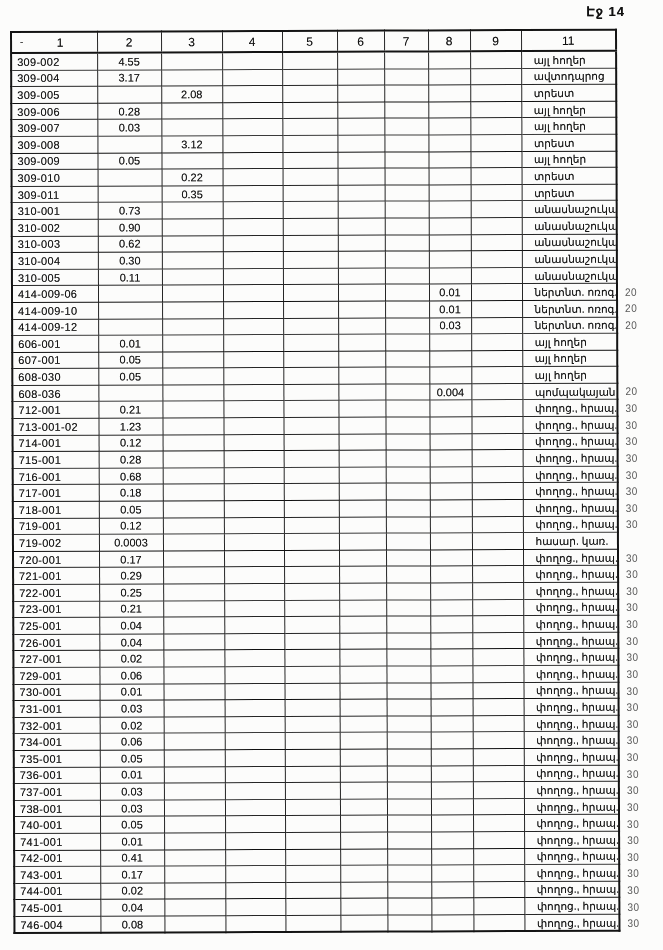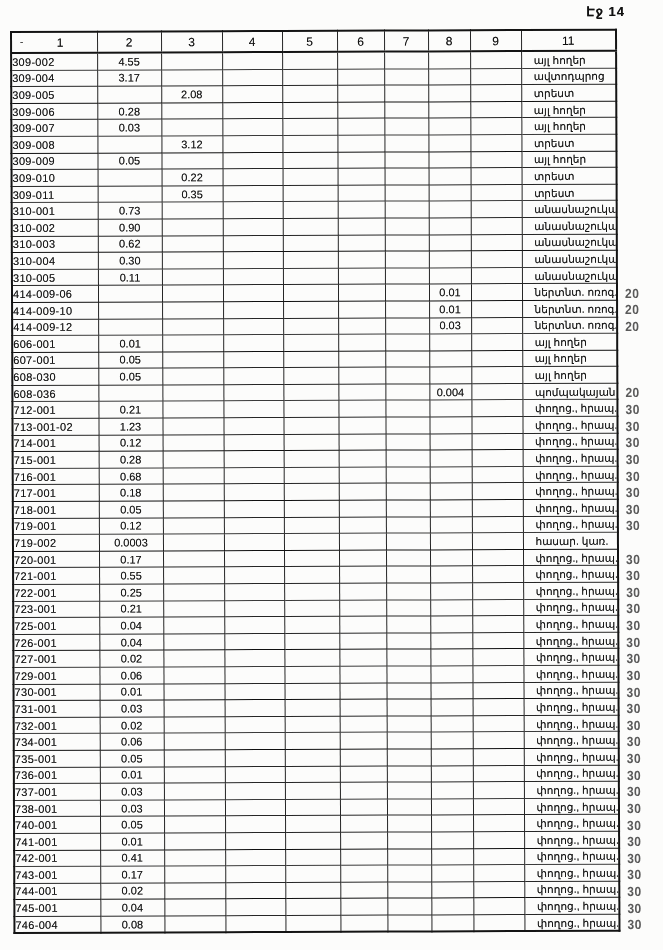--- a/index.html
+++ b/index.html
@@ -29,27 +29,27 @@
     border:1px solid #262626;
     padding:0;overflow:hidden;white-space:nowrap;
     text-shadow:0 0 .4px rgba(0,0,0,.5);
   }
   thead th{
     height:19px;font-size:12px;font-weight:normal;color:#101010;
     border-bottom:2px solid #141414;text-align:center;vertical-align:middle;
   }
   thead th .corner-dash{float:left;margin-left:8px;color:#333;font-size:10px;}
   tbody td{height:15.6px;font-size:11px;vertical-align:middle;color:#131313;}
-  td.c1{text-align:left;letter-spacing:.3px;}
+  td.c1{text-align:left;padding-left:5px;letter-spacing:.3px;}
   td.num{text-align:center;}
   td.c10{text-align:left;padding-left:12px;font-size:10.5px;}
   .marks{position:absolute;left:608px;top:0;width:42px;height:100%;}
   .mark{
-    position:absolute;left:6px;font-size:12px;color:#5a5a5a;
-    letter-spacing:.5px;transform:scaleY(1.1);font-weight:bold;
+    position:absolute;left:6px;font-size:10px;color:#5a5a5a;
+    letter-spacing:.5px;transform:scaleY(1.1);
   }
   
   tbody tr:nth-child(3n) td{border-bottom-color:#101010;}
   tbody tr:nth-child(4n+1) td{border-bottom-color:#3a3a3a;}
 </style>
 </head>
 <body>
 
 <div class="page-label">Էջ 14</div>
 
@@ -480,21 +480,21 @@
     <td></td>
     <td></td>
     <td></td>
     <td class="num"></td>
     <td></td>
     <td class="c10">փողոց., հրապ.</td>
   </tr>
 
   <tr>
     <td class="c1">721-001</td>
-    <td class="num">0.55</td>
+    <td class="num">0.29</td>
     <td class="num"></td>
     <td></td>
     <td></td>
     <td></td>
     <td></td>
     <td class="num"></td>
     <td></td>
     <td class="c10">փողոց., հրապ.</td>
   </tr>
 

